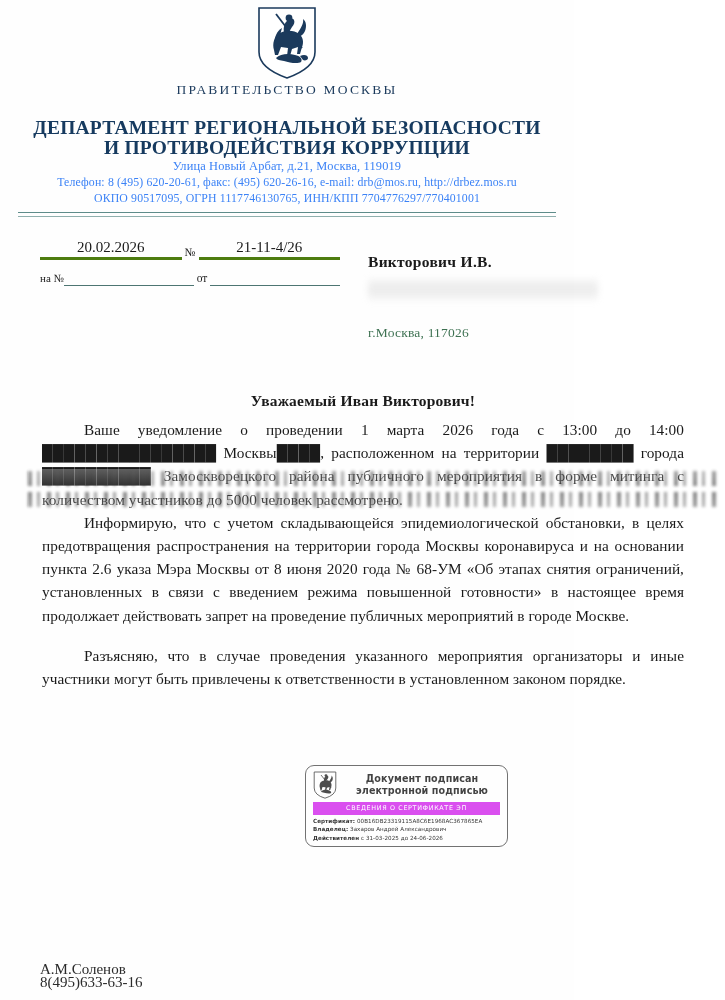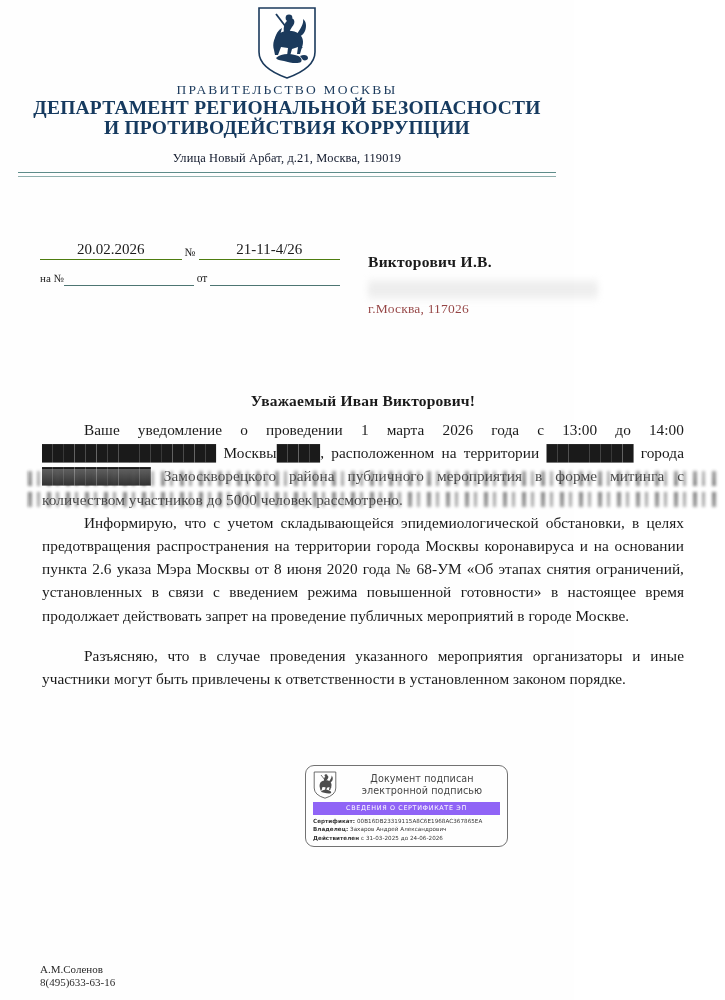--- a/index.html
+++ b/index.html
@@ -41,28 +41,28 @@
     color: #1b3a5c;
     margin-top: 2px;
   }
   .dept-name {
     font-family: "Liberation Serif", serif;
     font-weight: bold;
     color: #163a5f;
     font-size: 19.5px;
     line-height: 20px;
     letter-spacing: 0.2px;
-    margin-top: 0;
+    margin-top: 20px;
   }
   .dept-name .l2 { font-size: 19.5px; }
   .dept-name .l3 { font-size: 19.5px; }
   .addr-line {
     font-size: 12.4px;
-    color: #0f172a;
-    margin-top: 13px;
+    color: #3b82f6;
+    margin-top: 1px;
     letter-spacing: 0.15px;
   }
   .addr-line.small { font-size: 11.8px; }
 
   .rule-wrap {
     margin-top: 6px;
     padding: 0 18px;
   }
   .rule-top {
     border-top: 1.6px solid #5e8c8a;
@@ -76,21 +76,21 @@
     left: 40px;
     top: 234px;
     width: 300px;
   }
   .req-row {
     display: flex;
     align-items: flex-end;
     height: 26px;
   }
   .req-field {
-    border-bottom: 1px solid #4d7c0f;
+    border-bottom: 3px solid #4d7c0f;
     flex: 1;
     text-align: center;
     font-size: 15px;
     padding-bottom: 1px;
     color: #1a1a1a;
   }
   .req-sep {
     font-size: 11.5px;
     padding: 0 3px 2px 3px;
     color: #1a1a1a;
@@ -124,23 +124,23 @@
     height: 22px;
     background: linear-gradient(to bottom,
         rgba(215,215,215,0.22),
         rgba(190,190,190,0.30),
         rgba(220,220,220,0.15));
     filter: blur(3px);
     border-radius: 2px;
     width: 230px;
   }
   .addressee-city {
-    margin-top: 0;
+    margin-top: 24px;
     font-size: 13.5px;
-    color: #7f1d1d;
+    color: #14532d;
     opacity: 0.82;
     filter: blur(0.35px);
     letter-spacing: 0.2px;
   }
 
   
   .body-wrap {
     position: absolute;
     left: 42px;
     top: 392px;
@@ -247,24 +247,25 @@
     height: 28px;
     flex: 0 0 24px;
   }
   .es-title {
     font-size: 9.6px;
     line-height: 12px;
     color: #3a3a3a;
     text-align: center;
     flex: 1;
     letter-spacing: 0.1px;
+    font-weight: bold;
   }
   .es-bar {
     margin-top: 3px;
-    background: #8b5cf6;
+    background: #d946ef;
     color: #fff;
     font-size: 6.4px;
     letter-spacing: 0.65px;
     text-align: center;
     padding: 2.2px 0 2.4px 0;
   }
   .es-lines {
     margin-top: 2.5px;
     font-size: 5.6px;
     line-height: 8.4px;
@@ -273,21 +274,21 @@
     filter: blur(0.22px);
   }
   .es-lines div { white-space: nowrap; overflow: hidden; }
   .es-lines .lbl { font-weight: bold; }
 
   
   .executor {
     position: absolute;
     left: 40px;
     top: 963px;
-    font-size: 11px;
+    font-size: 15px;
     line-height: 12.6px;
     color: #2b2b2b;
   }
 </style>
 </head>
 <body>
 
 <div class="page">
 
   <div class="letterhead">
@@ -313,20 +314,22 @@
     </svg>
 
     <div class="gov-line">ПРАВИТЕЛЬСТВО МОСКВЫ</div>
 
     <div class="dept-name">
       <div class="l1">ДЕПАРТАМЕНТ РЕГИОНАЛЬНОЙ БЕЗОПАСНОСТИ</div>
       <div class="l2">И ПРОТИВОДЕЙСТВИЯ КОРРУПЦИИ</div>
     </div>
 
     <div class="addr-line">Улица  Новый  Арбат,  д.21,  Москва,   119019</div>
+    <div class="addr-line small">Телефон: 8 (495) 620-20-61, факс: (495) 620-26-16, e-mail: drb@mos.ru, http://drbez.mos.ru</div>
+    <div class="addr-line small">ОКПО  90517095,  ОГРН  1117746130765,  ИНН/КПП  7704776297/770401001</div>
 
     <div class="rule-wrap">
       <div class="rule-top"></div>
     </div>
   </div>
 
   <div class="requisites">
     <div class="req-row">
       <div class="req-field">20.02.2026</div>
       <div class="req-sep">№</div>

